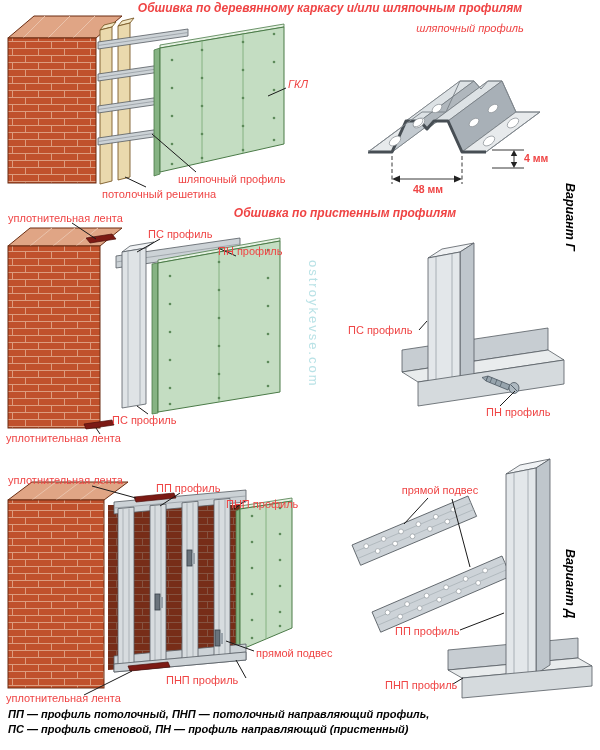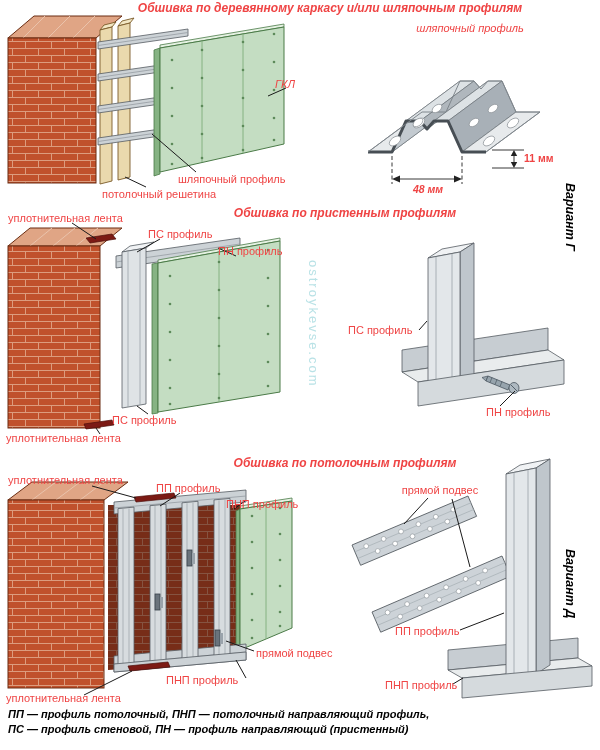--- a/index.html
+++ b/index.html
@@ -316,38 +316,37 @@
     <line x1="84" y1="695" x2="132" y2="671"></line>
     <line x1="428" y1="498" x2="404" y2="524"></line>
     <line x1="452" y1="499" x2="470" y2="567"></line>
     <line x1="460" y1="630" x2="504" y2="613"></line>
     <line x1="453" y1="684" x2="463" y2="678"></line>
   </g>
 </svg>
 
 <div class="lbl title" style="left:70px; top:2px; width:520px;">Обшивка по деревянному каркасу и/или шляпочным профилям</div>
 <div class="lbl it ctr" style="left:385px; top:22px; width:170px;">шляпочный профиль</div>
-<div class="lbl it" style="left:275px; top:78px;">ГКЛ</div>
+<div class="lbl it" style="left:288px; top:78px;">ГКЛ</div>
 <div class="lbl" style="left:178px; top:173px;">шляпочный профиль</div>
 <div class="lbl" style="left:102px; top:188px;">потолочный решетина</div>
-<div class="lbl dim ctr" style="left:395px; top:183px; width:66px;font-style:italic;">48 мм</div>
-<div class="lbl dim" style="left:524px; top:152px;">11 мм</div>
+<div class="lbl dim ctr" style="left:395px; top:183px; width:66px;">48 мм</div>
+<div class="lbl dim" style="left:524px; top:152px;">4 мм</div>
 <div class="vert" style="left:563px; top:183px;">Вариант Г</div>
 
 <div class="lbl title" style="left:115px; top:207px; width:460px;text-align:center;">Обшивка по пристенным профилям</div>
 <div class="lbl" style="left:8px; top:212px;">уплотнительная лента</div>
 <div class="lbl" style="left:148px; top:228px;">ПС профиль</div>
 <div class="lbl" style="left:218px; top:245px;">ПН профиль</div>
 <div class="lbl" style="left:112px; top:414px;">ПС профиль</div>
 <div class="lbl" style="left:6px; top:432px;">уплотнительная лента</div>
 <div class="lbl" style="left:348px; top:324px;">ПС профиль</div>
 <div class="lbl" style="left:486px; top:406px;">ПН профиль</div>
 <div class="wm" style="left:306px; top:260px;">ostroykevse.com</div>
 
-<div class="lbl title" style="left:115px; top:457px; width:460px;">Обшивка по потолочным профилям</div>
 <div class="lbl" style="left:8px; top:474px;">уплотнительная лента</div>
 <div class="lbl" style="left:156px; top:482px;">ПП профиль</div>
 <div class="lbl" style="left:226px; top:498px;">ПНП профиль</div>
 <div class="lbl" style="left:256px; top:647px;">прямой подвес</div>
 <div class="lbl" style="left:166px; top:674px;">ПНП профиль</div>
 <div class="lbl" style="left:6px; top:692px;">уплотнительная лента</div>
 <div class="lbl ctr" style="left:390px; top:484px; width:100px;">прямой подвес</div>
 <div class="lbl" style="left:395px; top:625px;">ПП профиль</div>
 <div class="lbl" style="left:385px; top:679px;">ПНП профиль</div>
 <div class="vert" style="left:563px; top:549px;">Вариант Д</div>

